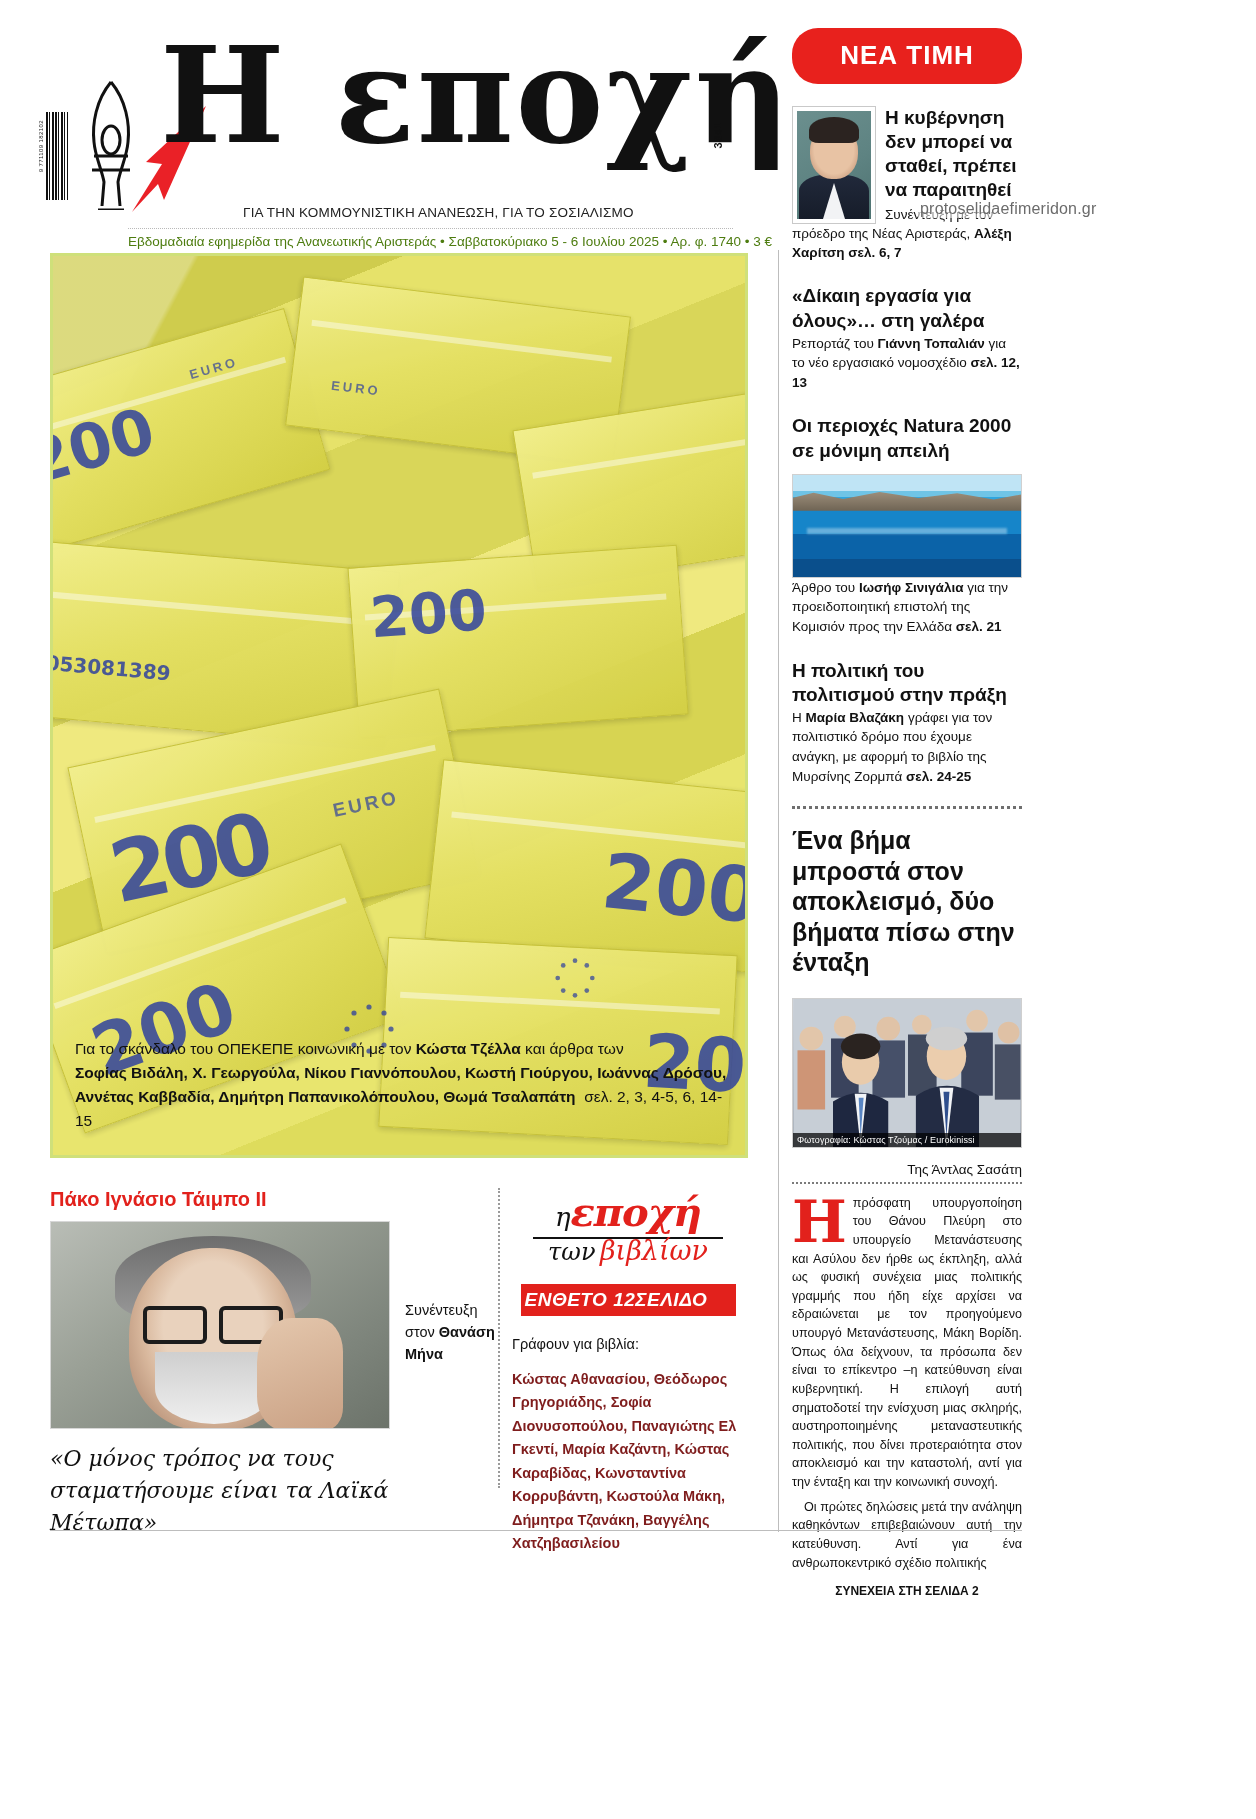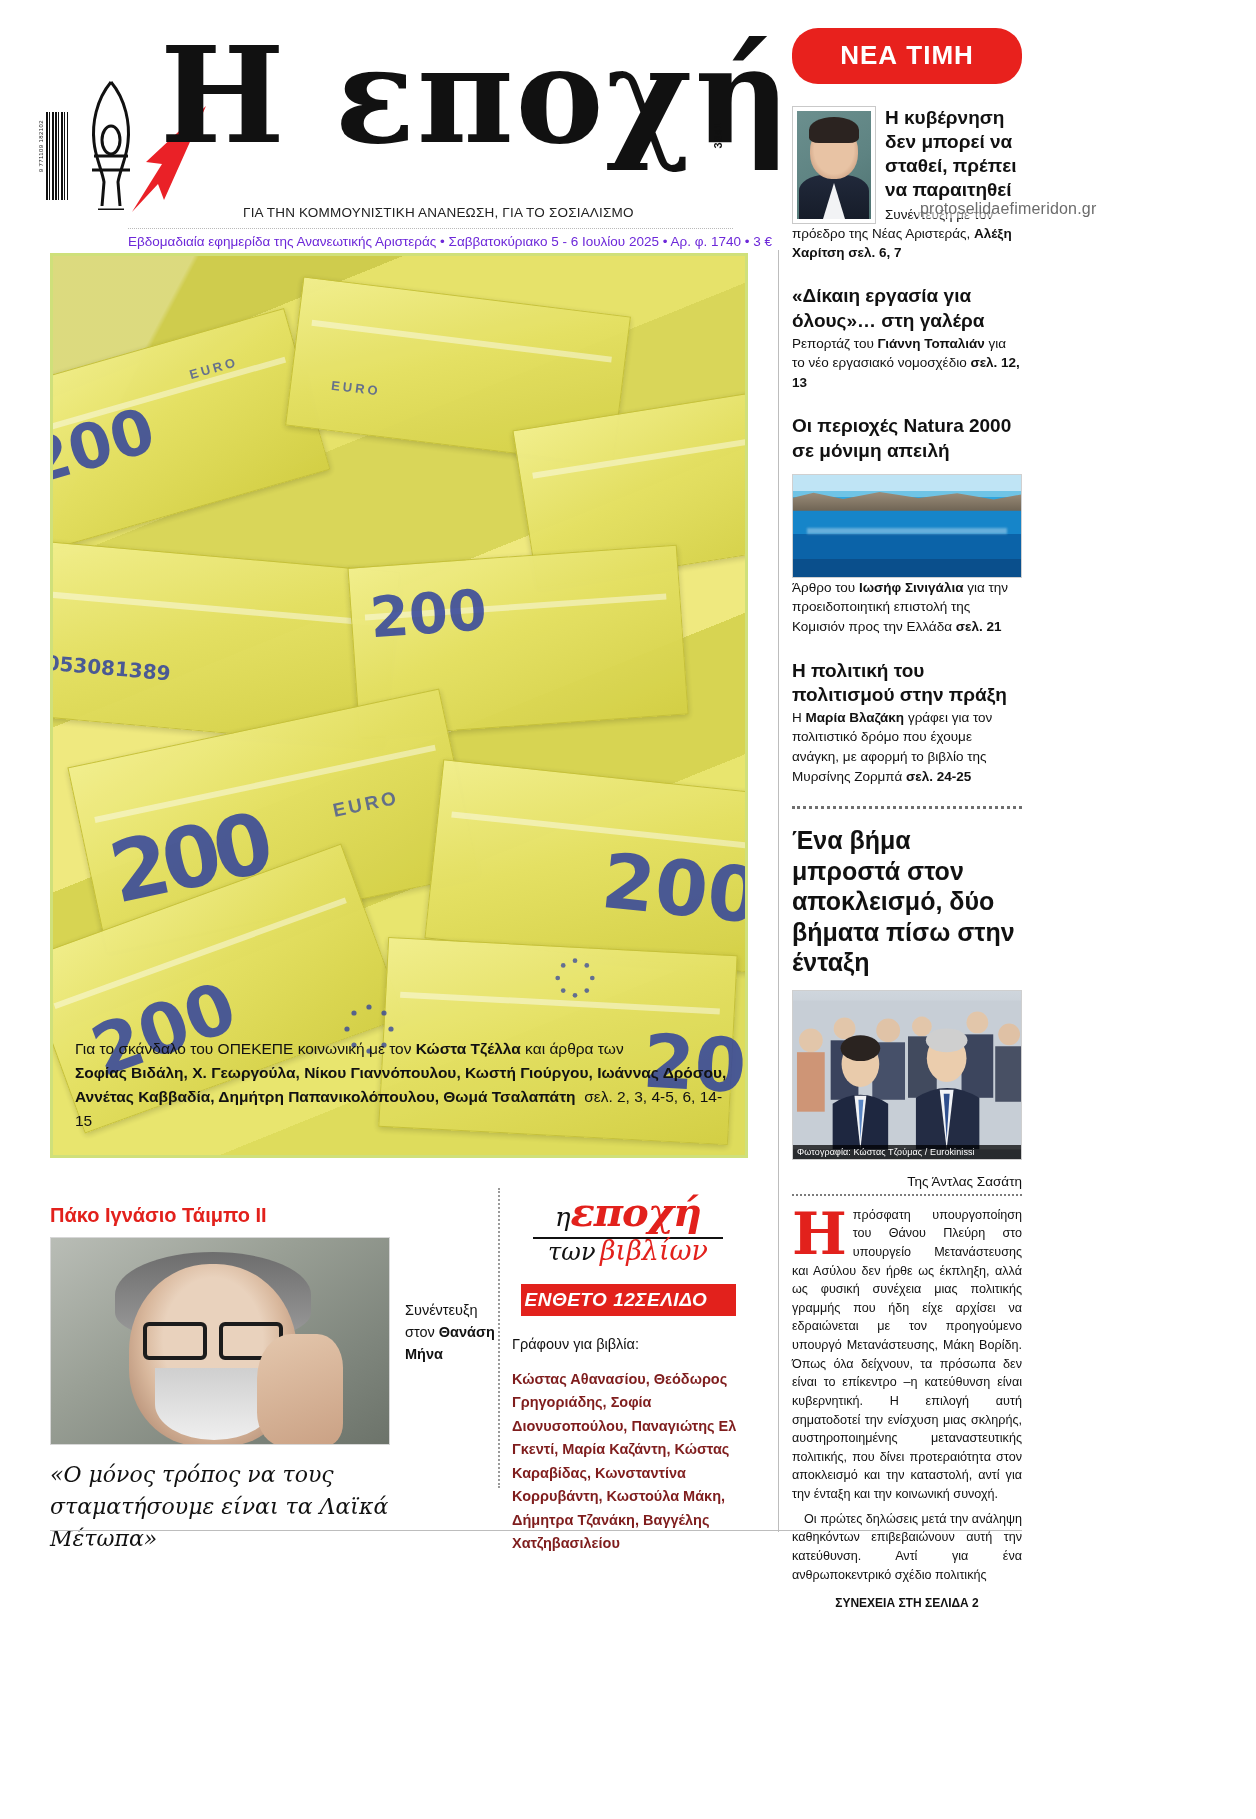--- a/index.html
+++ b/index.html
@@ -50,21 +50,21 @@
     position: absolute; left: 243px; top: 205px;
     font-size: 13.5px; letter-spacing: .2px;
     color: #222; white-space: nowrap;
   }
   .rule-dotted-top {
     position: absolute; left: 128px; top: 228px; width: 605px;
     border-top: 1.5px dotted #b9b9b9;
   }
   .dateline {
     position: absolute; left: 128px; top: 234px; width: 610px;
-    font-size: 13.5px; color: #6d28d9; white-space: nowrap;
+    font-size: 13.5px; color: #4d7c0f; white-space: nowrap;
   }
 
   
   .left-col { position: absolute; left: 50px; top: 253px; width: 698px; }
 
   .lead-photo {
     position: relative;
     width: 698px; height: 905px;
     border: 3px solid #cfe07a;
     overflow: hidden;
@@ -122,21 +122,21 @@
 
   .lead-caption {
     position: absolute; left: 22px; right: 18px; bottom: 22px;
     font-size: 15.5px; line-height: 1.55; color: #111;
   }
   .lead-caption b { font-weight: bold; }
 
   
   .bottom-left { position: absolute; left: 50px; top: 1188px; width: 450px; }
   .bl-kicker {
-    color: #e2211c; font-weight: bold; font-size: 20px; margin-bottom: 10px; margin-top: 16px;
+    color: #e2211c; font-weight: bold; font-size: 20px; margin-bottom: 10px;
   }
   .bl-photo {
     width: 340px; height: 208px;
     border: 1px solid #d7d7d7;
     background: linear-gradient(145deg,#b9bdb6 0%, #9aa096 38%, #7e857c 75%, #6c736a 100%);
     position: relative; overflow: hidden;
   }
   .portrait-face {
     position:absolute; left:78px; top:26px; width:168px; height:182px;
     background: radial-gradient(ellipse at 50% 42%, #e9d2bd 0 42%, #d8b79c 60%, #b9937a 82%, rgba(0,0,0,0) 84%);
@@ -270,21 +270,21 @@
   }
 
   .dot-sep {
     border-top: 3px dotted #6f6f6f;
     margin: 20px 0 16px 0;
   }
   .sb-bighead {
     font-weight: bold; font-size: 25px; line-height: 1.22; color: #111;
   }
   .sb-img-crowd {
-    width: 230px; height: 170px; margin-top: 12px; position: relative; overflow: hidden;
+    width: 230px; height: 150px; margin-top: 20px; position: relative; overflow: hidden;
     border: 1px solid #cfcfcf;
     background: linear-gradient(180deg,#cfd6dd 0%, #b6bec7 40%, #8f98a3 100%);
   }
   .crowd-caption {
     position: absolute; left: 0; right: 0; bottom: 0;
     background: rgba(0,0,0,.72); color: #fff;
     font-size: 9px; padding: 2px 4px; letter-spacing: .1px;
   }
   .byline {
     margin-top: 14px; text-align: right; font-size: 13.5px; color: #111;

